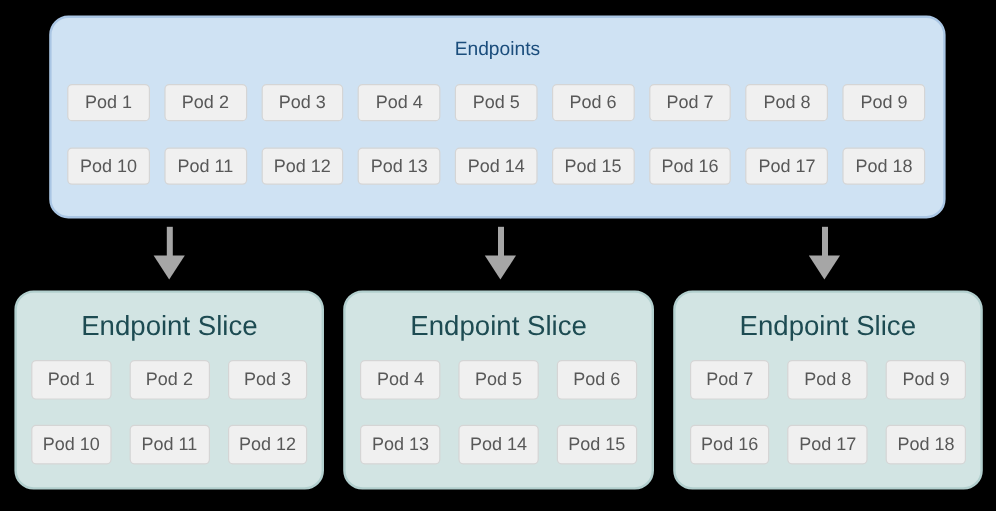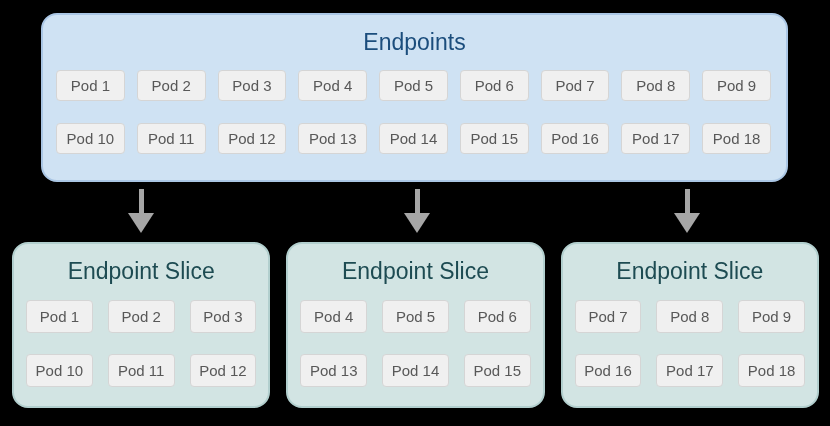--- a/index.html
+++ b/index.html
@@ -25,21 +25,21 @@
     height: 169px;
     background: var(--endpoints-fill, #cfe2f3);
     border: 2px solid var(--endpoints-border, #aac6e4);
     border-radius: 16px;
     box-sizing: border-box;
   }
   .endpoints-title {
     margin: 0;
     padding-top: 14px;
     text-align: center;
-    font-size: 23px;
+    font-size: 16px;
     line-height: 26px;
     font-weight: 400;
     color: var(--endpoints-title, #1b4d7c);
   }
   .endpoints-pods {
     position: absolute;
     left: 13px;
     right: 15px;
     top: 55px;
     display: grid;

